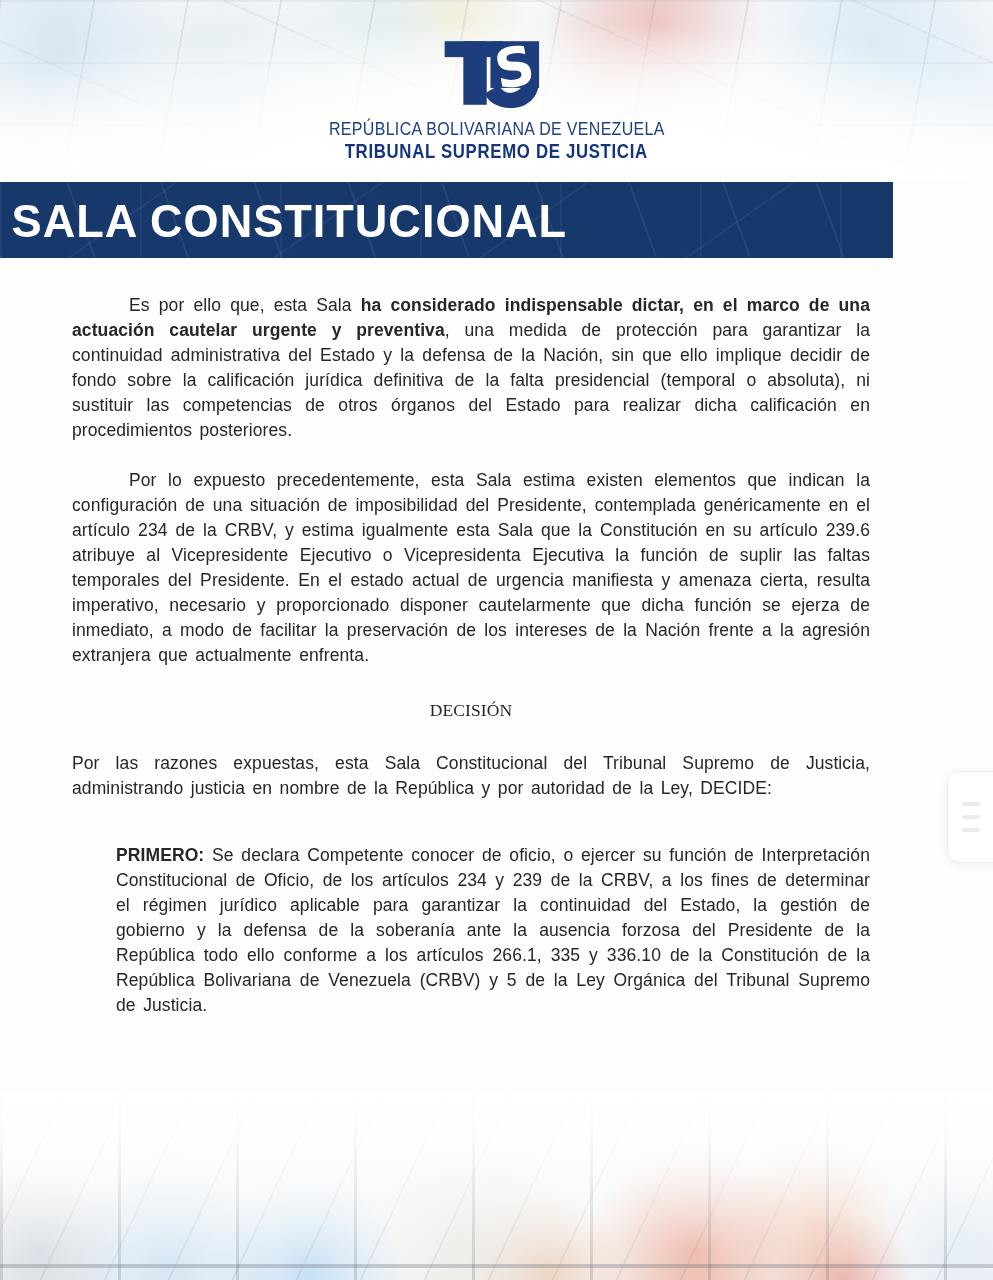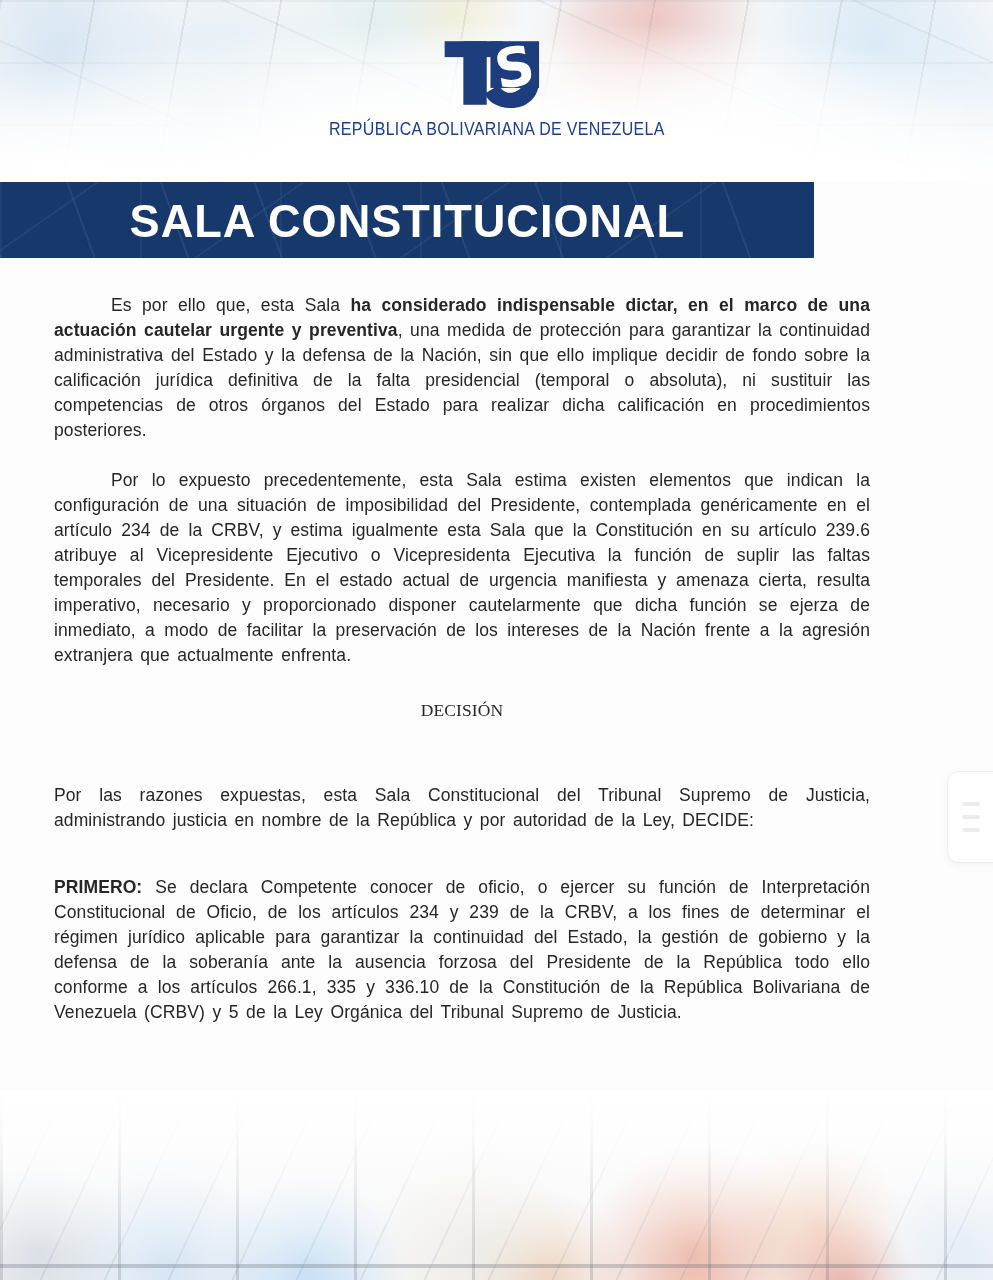--- a/index.html
+++ b/index.html
@@ -68,66 +68,66 @@
     font-weight: 800;
     letter-spacing: 0.8px;
     transform: scaleX(0.86);
     white-space: nowrap;
   }
 
   
   .banner {
     position: absolute;
     top: 182px; left: 0;
-    width: 814px; height: 76px;
+    width: 893px; height: 76px;
     background:
       repeating-linear-gradient(70deg, rgba(110,140,195,0.16) 0 2px, rgba(0,0,0,0) 2px 88px),
       repeating-linear-gradient(-35deg, rgba(110,140,195,0.13) 0 2px, rgba(0,0,0,0) 2px 118px),
       repeating-linear-gradient(to right, rgba(110,140,195,0.10) 0 2px, rgba(0,0,0,0) 2px 140px),
       #17386b;
     display: flex;
     align-items: center;
-    justify-content: center;
+    justify-content: flex-start;
   }
   .banner-title {
     color: #ffffff;
     font-size: 47px;
     font-weight: bold;
     letter-spacing: 1px;
     transform: scaleX(0.96);
     white-space: nowrap;
   }
 
   
   .doc {
     position: absolute;
     top: 258px; left: 0;
     width: 993px;
-    padding: 0 123px 0 54px;
+    padding: 0 123px 0 72px;
   }
   .doc p {
     text-align: justify;
     font-size: 17.5px;
     line-height: 25px;
     color: #262626;
     word-spacing: 2.5px;
     letter-spacing: 0.1px;
   }
   .indent { text-indent: 57px; }
   .mt-p1 { margin-top: 35px; }
   .mt-p  { margin-top: 25px; }
   .bold  { font-weight: bold; }
   .decision-heading {
     margin-top: 30px;
     text-align: center !important;
     letter-spacing: 0.6px;
     font-family: Liberation Serif, serif;
   }
-  .mt-p3 { margin-top: 60px; }
-  .mt-p4 { margin-top: 42px; }
+  .mt-p3 { margin-top: 28px; }
+  .mt-p4 { margin-top: 42px; margin-left: 44px; }
 
   
   .floating-toolbar {
     position: absolute;
     top: 771px;
     right: -14px;
     width: 60px;
     height: 92px;
     background: #ffffff;
     border: 1px solid #ededed;
@@ -183,20 +183,21 @@
     <svg width="116" height="86" viewBox="0 0 120 92" aria-hidden="true">
       <g fill="#1e3d7c">
         <rect x="4" y="12" width="62" height="17"></rect>
         <rect x="24" y="12" width="25" height="68"></rect>
         <rect x="53" y="12" width="52" height="50"></rect>
         <path d="M105,40 v14 c0,22 -19,34 -41,28 c-9,-2.5 -15,-8 -17,-14 l15,-9 c3,6 9,9.5 16,7.5 c8,-2.3 11,-8.5 11,-15.5 v-11 z"></path>
       </g>
       <text x="79" y="60" font-family="DejaVu Sans, sans-serif" font-weight="bold" font-size="58" fill="#ffffff" text-anchor="middle" transform="rotate(-10 79 42)">S</text>
     </svg>
     <span class="org-line1">REPÚBLICA BOLIVARIANA DE VENEZUELA</span>
+    <span class="org-line2"><span>TRIBUNAL SUPREMO DE JUSTICIA</span></span>
   </div>
 
   <div class="banner">
     <span class="banner-title">SALA CONSTITUCIONAL</span>
   </div>
 
   <div class="doc">
 
     <p class="indent mt-p1"><span>Es por ello que, esta Sala </span><span class="bold">ha considerado indispensable dictar, en el marco de una actuación cautelar urgente y preventiva</span><span>, una medida de protección para garantizar la continuidad administrativa del Estado y la defensa de la Nación, sin que ello implique decidir de fondo sobre la calificación jurídica definitiva de la falta presidencial (temporal o absoluta), ni sustituir las competencias de otros órganos del Estado para realizar dicha calificación en procedimientos posteriores.</span></p>
 

